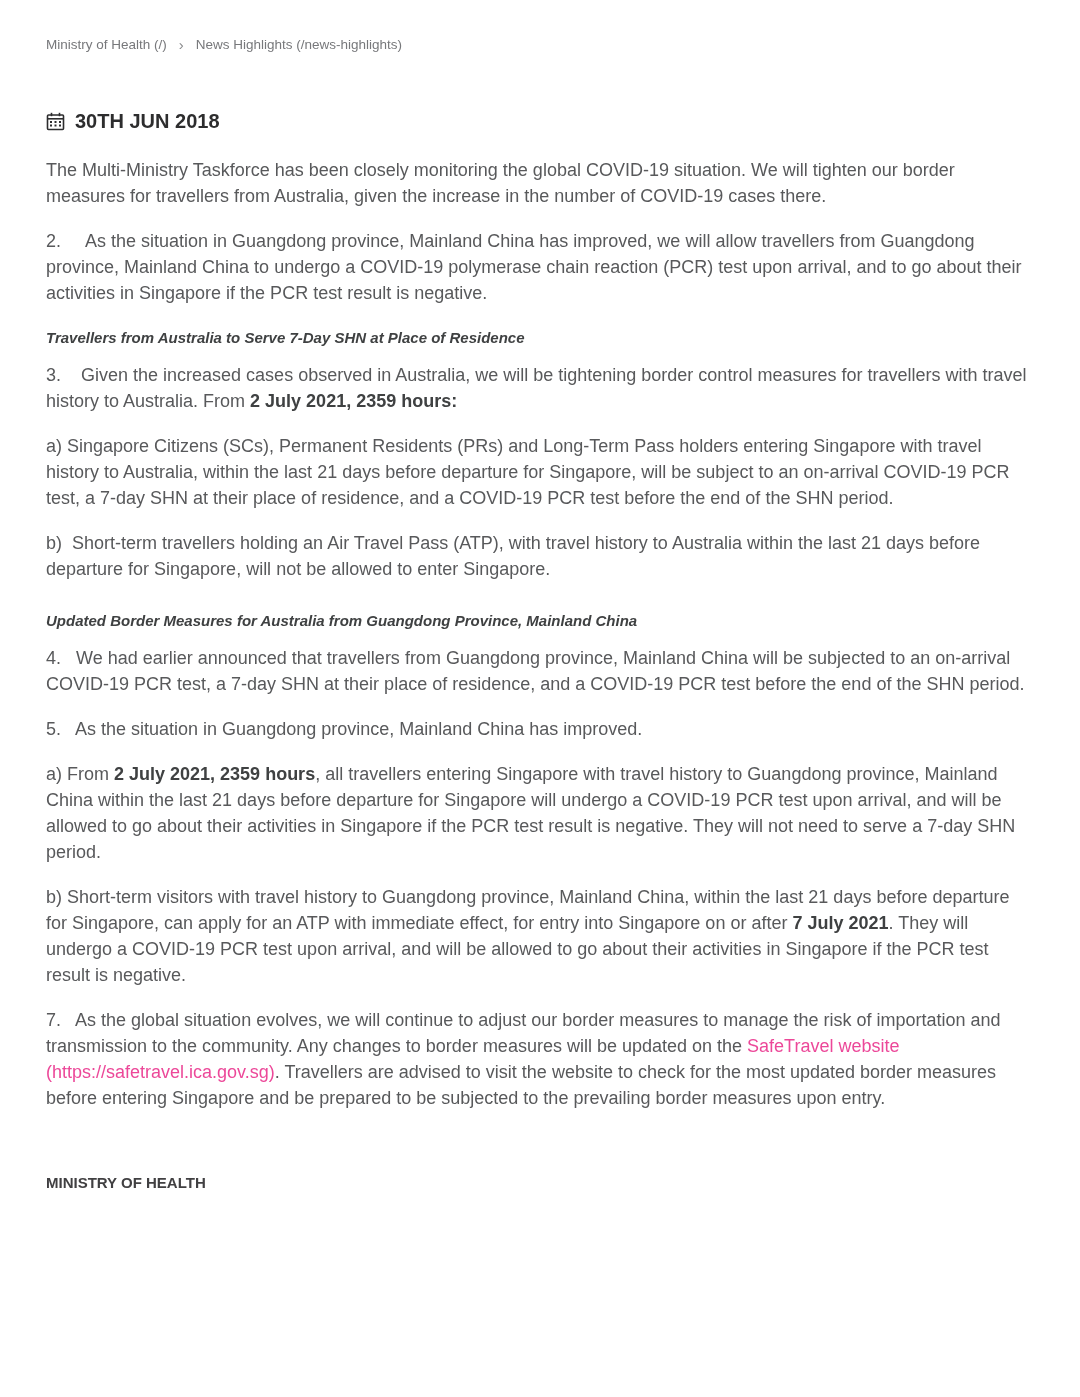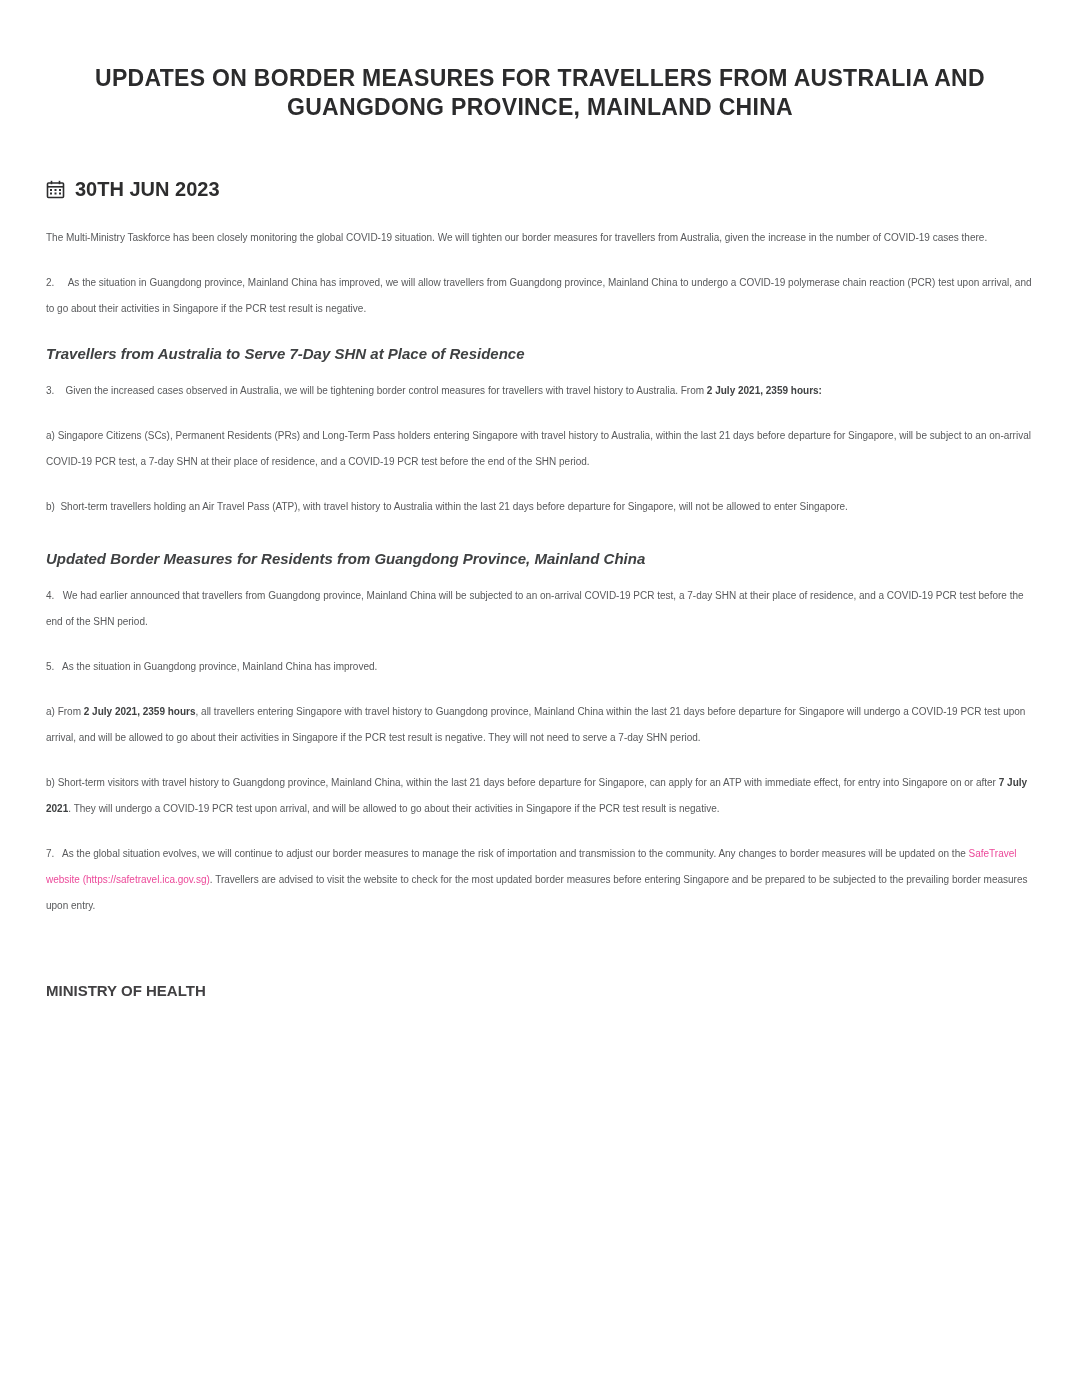--- a/index.html
+++ b/index.html
@@ -43,21 +43,21 @@
     gap: 10px;
     font-size: 20px;
     font-weight: 700;
     color: #2d2d2e;
   }
   .date-row svg { display: block; }
   
   .article-body { margin-top: 24px; }
   .article-body p {
     margin: 0 0 19px 0;
-    font-size: 10px;
+    font-size: 18px;
     line-height: 26px;
     color: #58595b;
   }
   .section-heading {
     font-size: 15px;
     line-height: 26px;
     font-weight: 700;
     color: #3f4142;
     margin: 2px 0 11px 0;
     font-style: italic;
@@ -73,40 +73,41 @@
     line-height: 23px;
     font-weight: 700;
     color: #414042;
   }
 </style>
 </head>
 <body>
 
 <div class="page">
 
+  <nav class="breadcrumb">
+    <span class="crumb">Ministry of Health (/)</span>
+    <span class="sep">›</span>
+    <span class="crumb">News Highlights (/news-highlights)</span>
+  </nav>
 
-  <h1 class="title">
-    <span>UPDATES ON BORDER MEASURES FOR TRAVELLERS FROM AUSTRALIA AND</span><br>
-    <span>GUANGDONG PROVINCE, MAINLAND CHINA</span>
-  </h1>
 
   <div class="date-row">
     <svg width="19" height="19" viewBox="0 0 19 19" fill="none" xmlns="http://www.w3.org/2000/svg">
       <rect x="1.5" y="3" width="16" height="14.5" rx="1" stroke="#2d2d2e" stroke-width="1.6"></rect>
       <line x1="1.5" y1="6.8" x2="17.5" y2="6.8" stroke="#2d2d2e" stroke-width="1.6"></line>
       <line x1="5.5" y1="0.8" x2="5.5" y2="4.2" stroke="#2d2d2e" stroke-width="1.6"></line>
       <line x1="13.5" y1="0.8" x2="13.5" y2="4.2" stroke="#2d2d2e" stroke-width="1.6"></line>
       <rect x="4" y="9" width="2" height="2" fill="#2d2d2e"></rect>
         <rect x="8.5" y="9" width="2" height="2" fill="#2d2d2e"></rect>
         <rect x="13" y="9" width="2" height="2" fill="#2d2d2e"></rect>
       <rect x="4" y="12.5" width="2" height="2" fill="#2d2d2e"></rect>
         <rect x="8.5" y="12.5" width="2" height="2" fill="#2d2d2e"></rect>
         <rect x="13" y="12.5" width="2" height="2" fill="#2d2d2e"></rect>
     </svg>
-    <span>30TH JUN 2023</span>
+    <span>30TH JUN 2018</span>
   </div>
 
   <div class="article-body">
 
     <p>
       <span>The Multi-Ministry Taskforce has been closely monitoring the global COVID-19 situation. We will tighten our border measures for travellers from Australia, given the increase in the number of COVID-19 cases there.</span>
     </p>
 
     <p class="gap-md">
       <span>2.&nbsp;&nbsp;&nbsp;&nbsp; As the situation in Guangdong province, Mainland China has improved, we will allow travellers from Guangdong province, Mainland China to undergo a COVID-19 polymerase chain reaction (PCR) test upon arrival, and to go about their activities in Singapore if the PCR test result is negative.</span>
@@ -119,21 +120,21 @@
     </p>
 
     <p>
       <span>a) Singapore Citizens (SCs), Permanent Residents (PRs) and Long-Term Pass holders entering Singapore with travel history to Australia, within the last 21 days before departure for Singapore, will be subject to an on-arrival COVID-19 PCR test, a 7-day SHN at their place of residence, and a COVID-19 PCR test before the end of the SHN period.</span>
     </p>
 
     <p>
       <span>b)&nbsp; Short-term travellers holding an Air Travel Pass (ATP), with travel history to Australia within the last 21 days before departure for Singapore, will </span><span class="underline-run">not</span><span> be allowed to enter Singapore.</span>
     </p>
 
-    <div class="section-heading gap-md">Updated Border Measures for Residents from Guangdong Province, Mainland China</div>
+    <div class="section-heading gap-md">Updated Border Measures for Australia from Guangdong Province, Mainland China</div>
 
     <p class="gap-md">
       <span>4.&nbsp;&nbsp; We had earlier announced that travellers from Guangdong province, Mainland China will be subjected to an on-arrival COVID-19 PCR test, a 7-day SHN at their place of residence, and a COVID-19 PCR test before the end of the SHN period.</span>
     </p>
 
     <p class="gap-md">
       <span>5.&nbsp;&nbsp; As the situation in Guangdong province, Mainland China has improved.</span>
     </p>
 
     <p class="gap-md">

